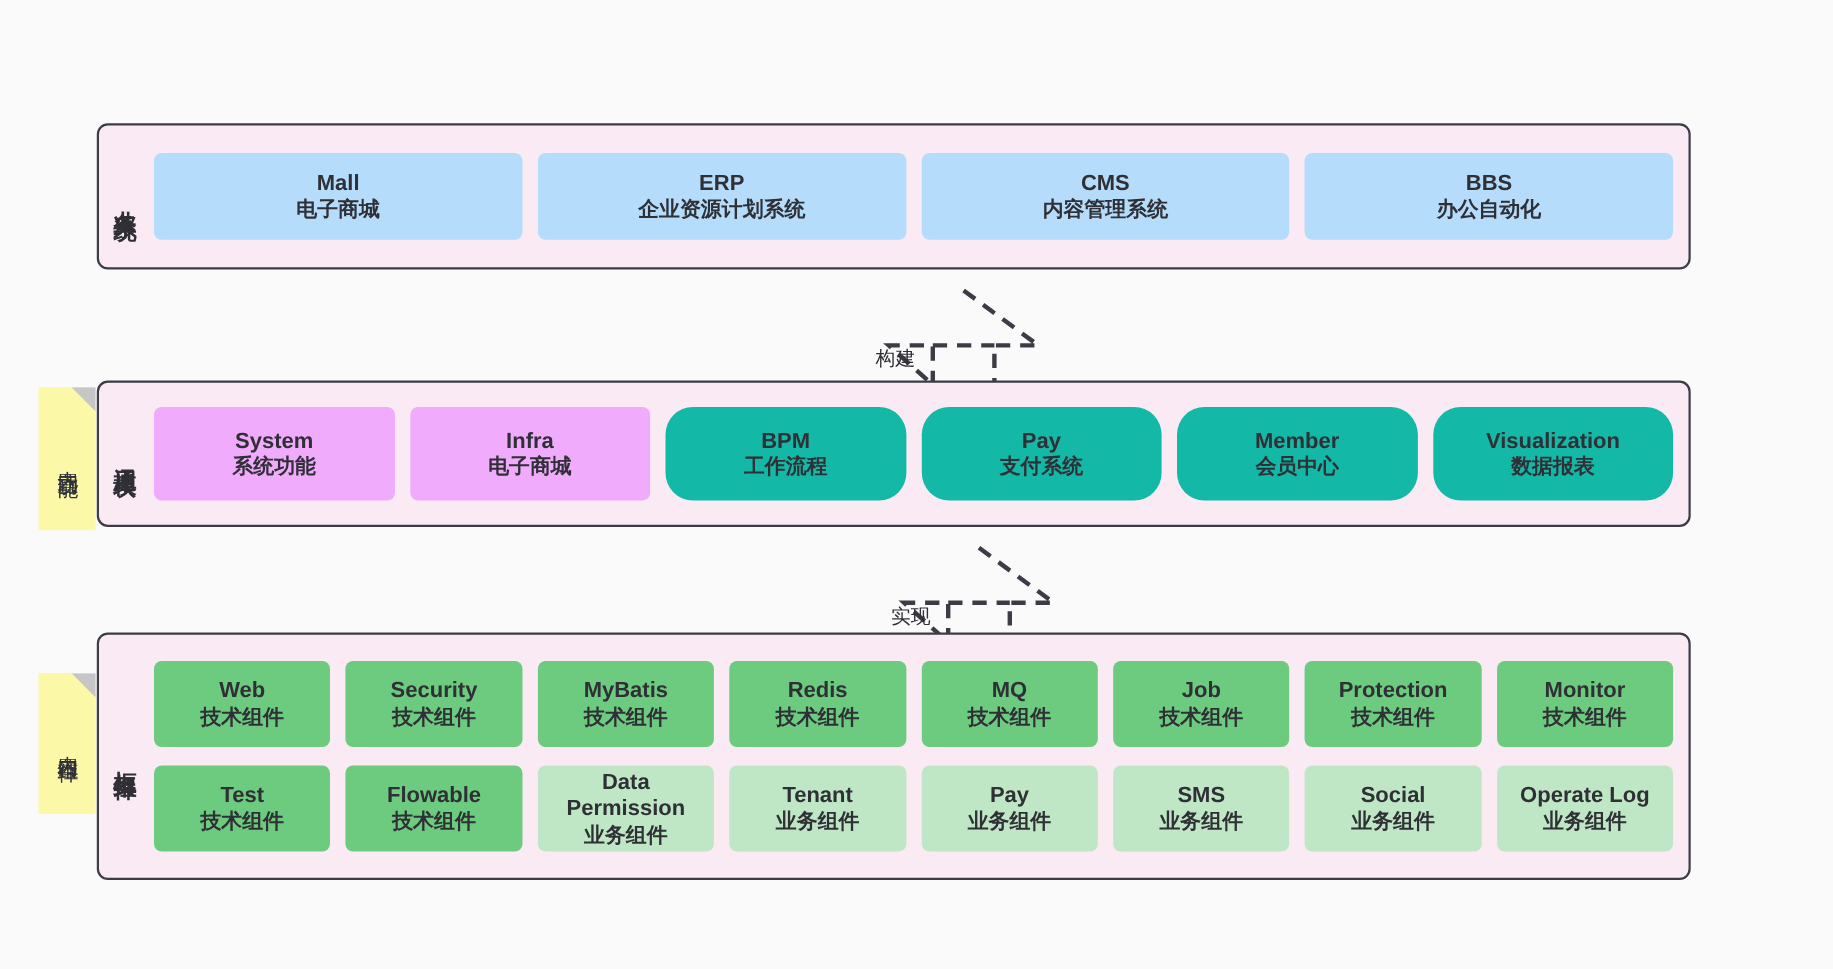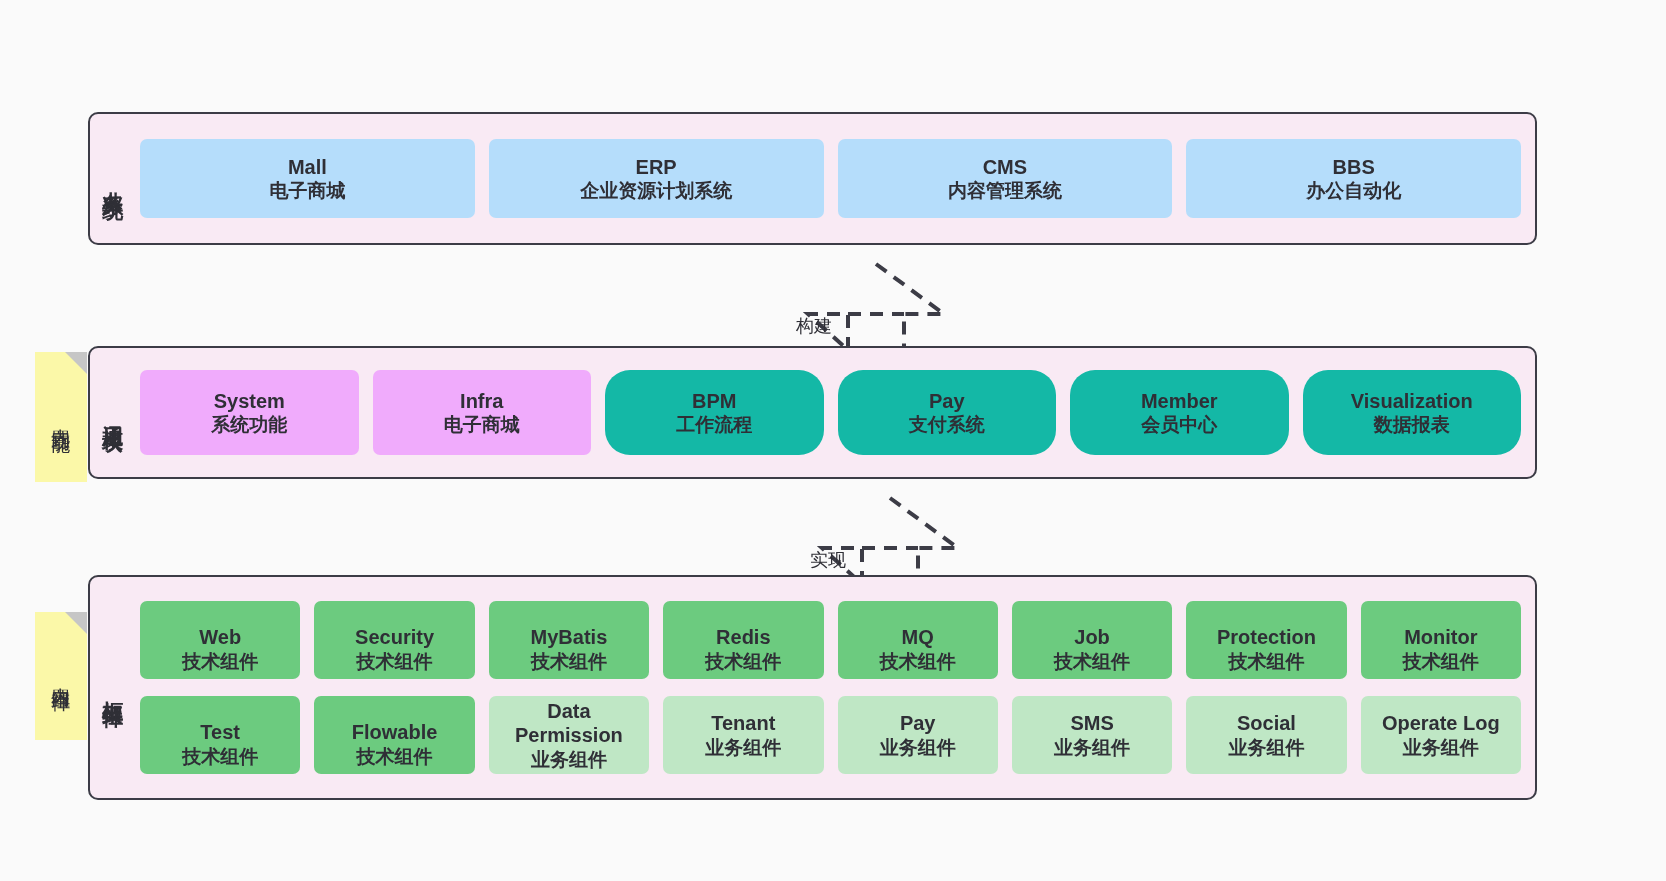--- a/index.html
+++ b/index.html
@@ -86,21 +86,21 @@
   .card .t1 { font-size: 20px; }
   .card .t2 { font-size: 19px; }
 
   .tall { height: 79px; }
   .mid  { height: 85px; }
   .small{ height: 78px; }
 
   .blue       { background: #b5ddfb; }
   .red-strong { background: #f0abfc; }
   .red-light  { background: #14b8a6; border-radius: 25px; }
-  .green-strong { background: #6ccb7f; justify-content: flex-end; }
+  .green-strong { background: #6ccb7f; }
   .green-light  { background: #bfe7c5; }
 
   
   .note {
     position: absolute;
     box-sizing: border-box;
     width: 52px;
     background: #fbf8a8;
     display: flex;
     align-items: center;

